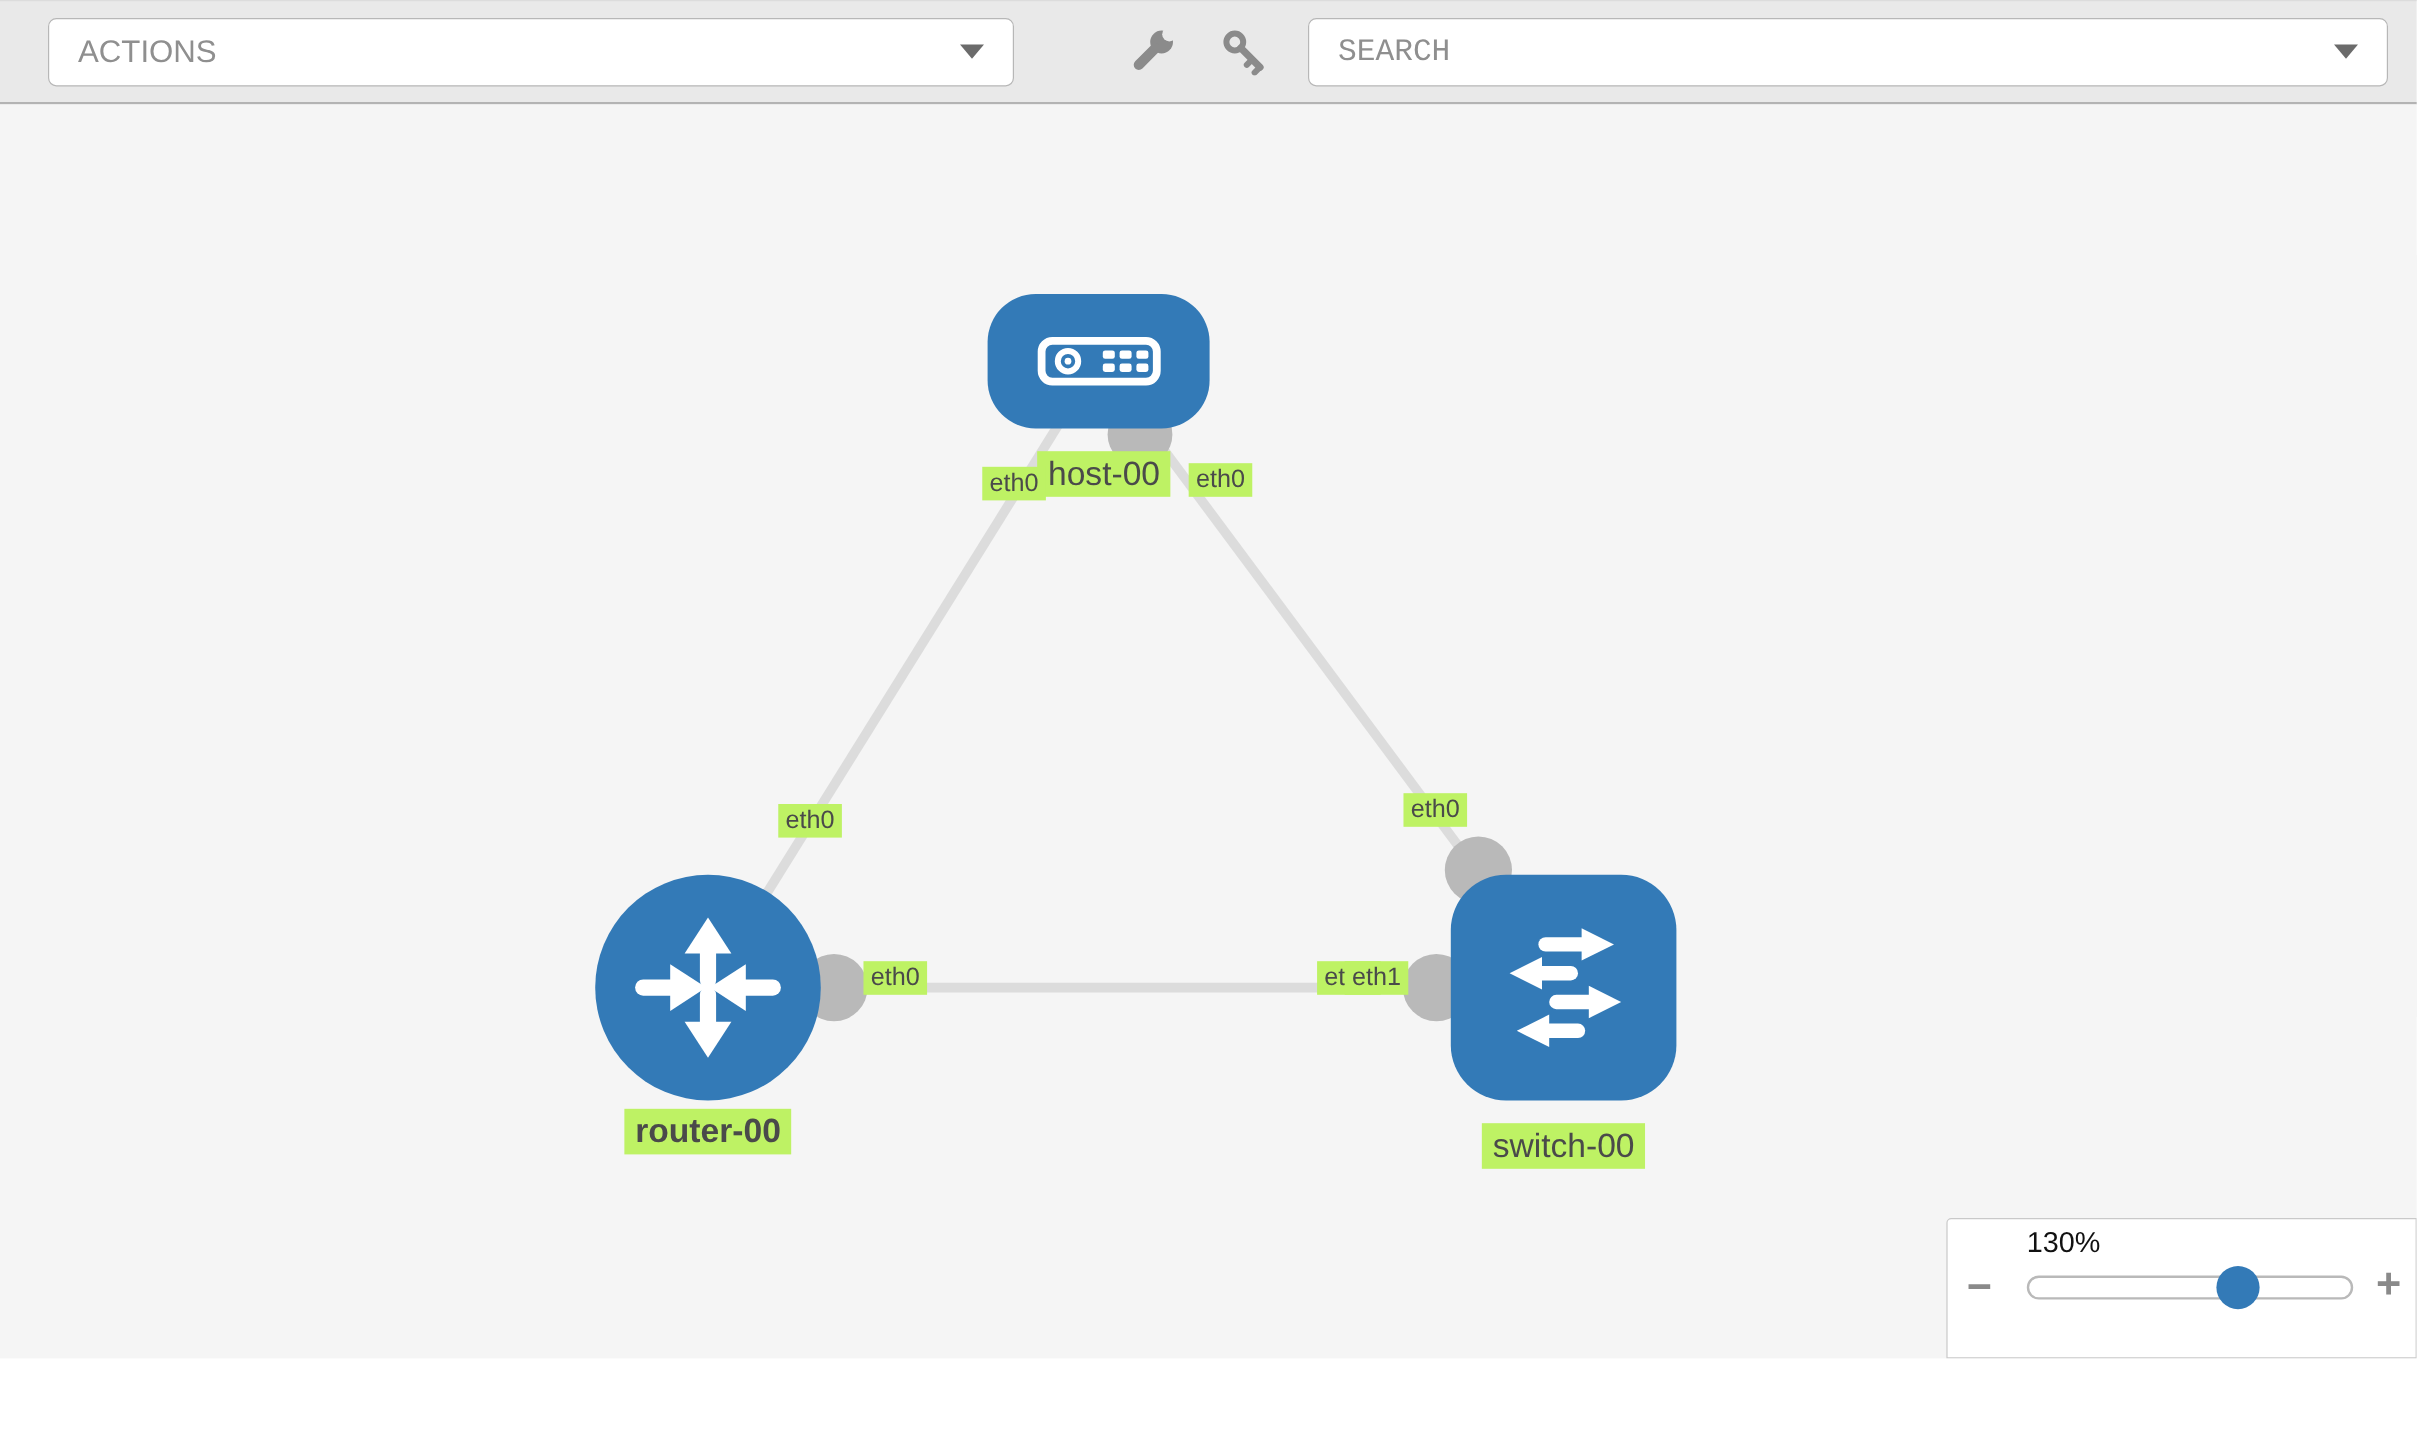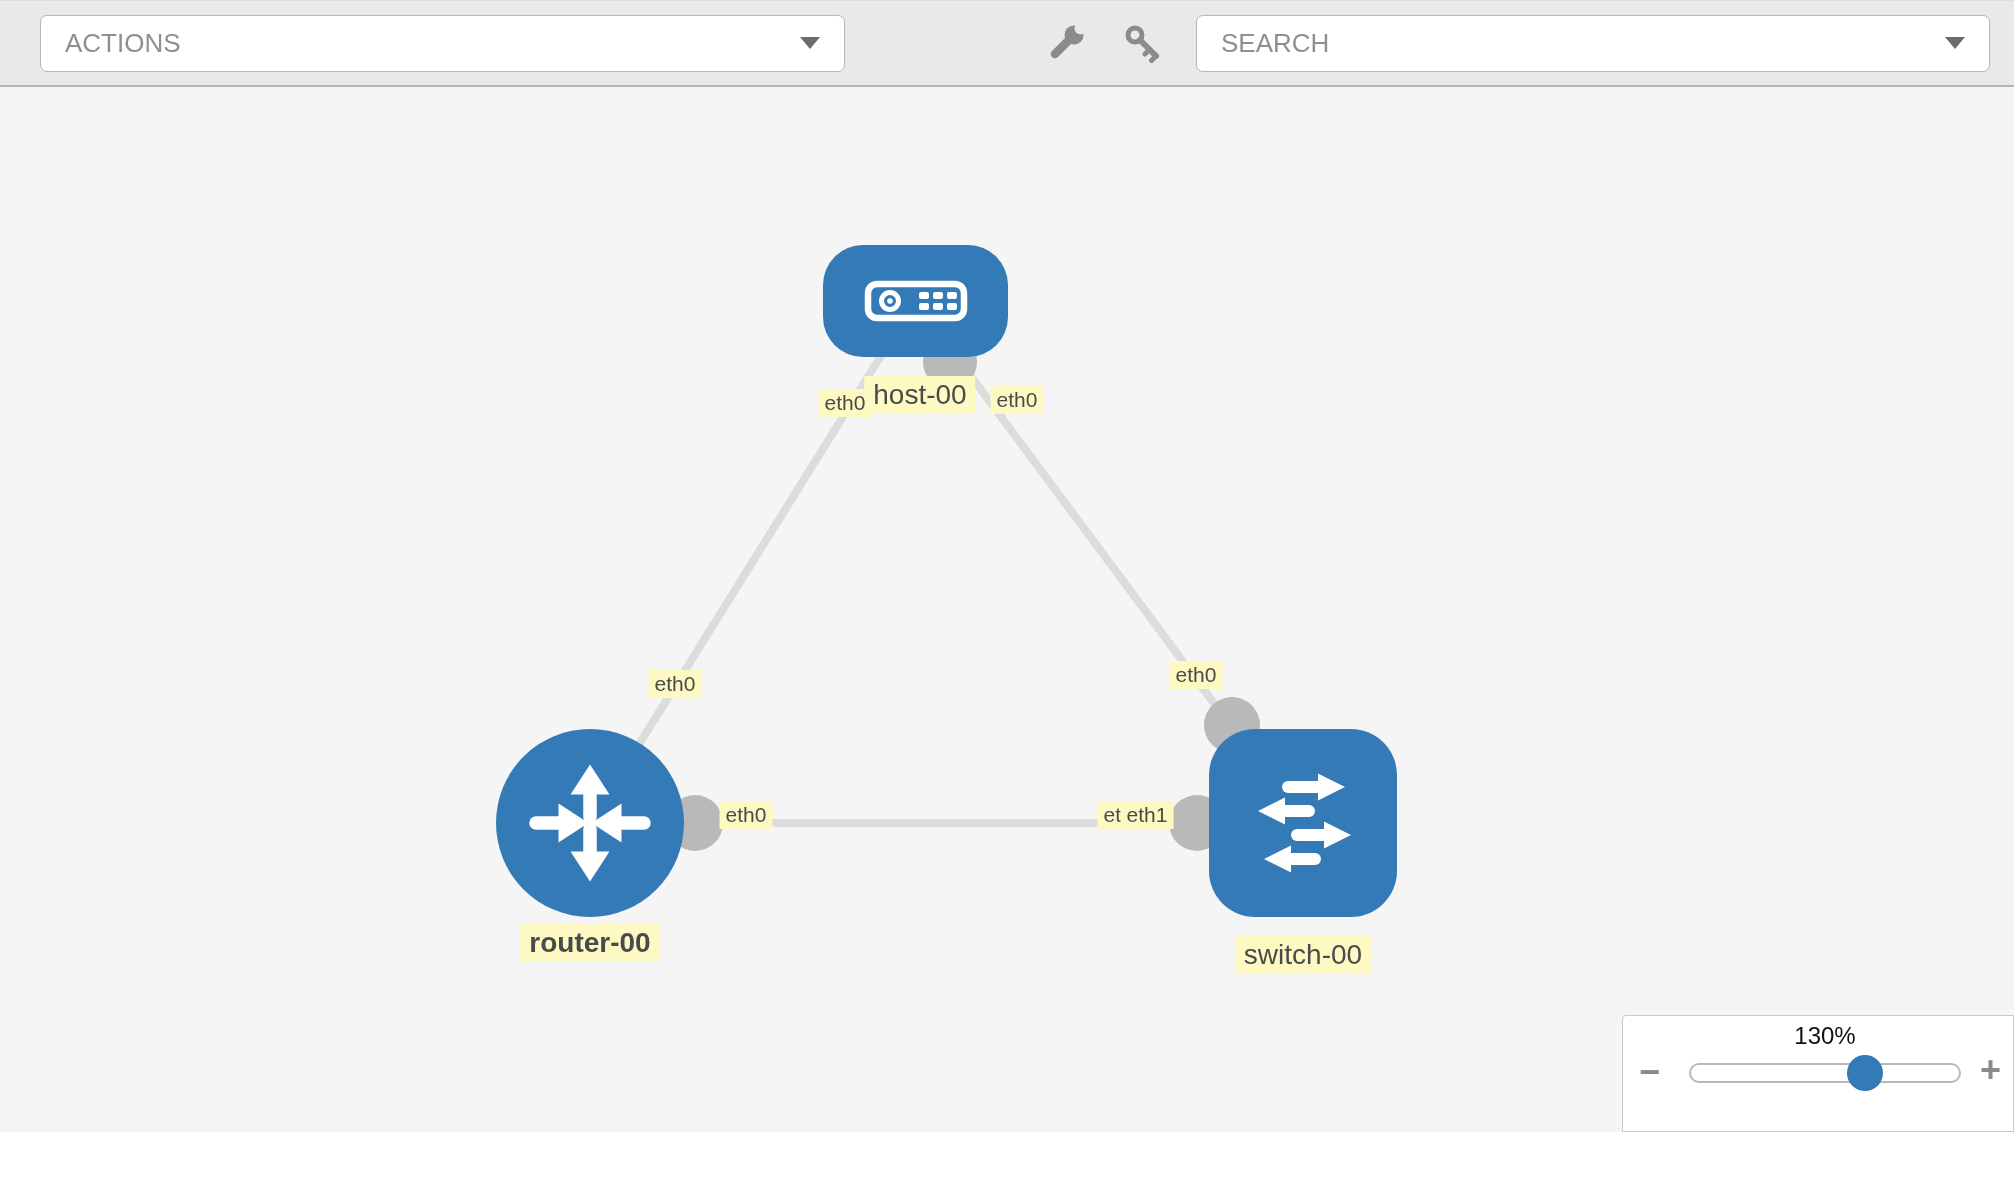--- a/index.html
+++ b/index.html
@@ -14,45 +14,45 @@
                background:#c8c8c8; display:flex; align-items:center; justify-content:center; cursor:pointer; }
 
   
   .toolbar { height:87px; background:#e9e9e9; border-top:1px solid #dcdcdc;
              border-bottom:2px solid #b3b3b3; display:flex; align-items:center;
              padding:0 24px 0 40px; }
   .select { height:57px; background:#fff; border:1px solid #b7b7b7; border-radius:7px;
             display:flex; align-items:center; padding:0 24px; color:#8f8f8f;
             font-size:26px; cursor:pointer; }
   .select.actions { width:805px; }
-  .select.search  { width:794px; }
+  .select.search  { width:900px;font-family:Liberation Mono, monospace; }
   .caret { margin-left:auto; width:0; height:0; border-left:10px solid transparent;
            border-right:10px solid transparent; border-top:12px solid #6b6b6b; }
   .tb-spacer { flex:1; }
   .icon-btn { width:46px; height:46px; background:transparent; border:none; cursor:pointer;
               display:flex; align-items:center; justify-content:center; margin-right:30px; }
 
   
   .canvas { position:relative; width:2014px; height:1045px; background:#f5f5f5; overflow:hidden; }
   .links-layer { position:absolute; left:0; top:0; z-index:1; }
   .node { position:absolute; z-index:3; background:#337ab7; display:flex;
           align-items:center; justify-content:center; cursor:pointer; }
   .node.host   { left:823px; top:158px; width:185px; height:112px; border-radius:40px; }
   .node.router { left:496px; top:642px; width:188px; height:188px; border-radius:50%; }
   .node.switch { left:1209px; top:642px; width:188px; height:188px; border-radius:46px; }
 
   .nlabel, .elabel { position:absolute; z-index:5; transform:translate(-50%,-50%);
-                     background:#fef9c3; color:#4a4a4a; white-space:nowrap; }
+                     background:#bef264; color:#4a4a4a; white-space:nowrap; }
   .nlabel { font-size:28px; padding:3px 9px; }
   .elabel { font-size:21px; padding:2px 6px; }
 
   
   .zoom-panel { position:absolute; z-index:6; left:1622px; top:928px; width:392px; height:117px;
                 background:#fff; border:1px solid #c9c9c9; border-radius:4px 0 0 0; }
-  .zoom-level { position:absolute; left:66px; top:6px; width:272px; text-align:center;
+  .zoom-level { position:absolute; left:66px; top:6px; width:272px; 
                 font-size:24px; color:#111; }
   .zoom-btn { position:absolute; background:none; border:none; color:#8a8a8a;
               font-weight:bold; font-size:36px; line-height:1; cursor:pointer; }
   .zoom-minus { left:16px; top:38px; }
   .zoom-plus  { right:12px; top:36px; }
   .zoom-track { position:absolute; left:66px; top:47px; width:272px; height:20px;
                 background:#fff; border:2px solid #b9b9b9; border-radius:12px; cursor:pointer; }
   .zoom-handle { position:absolute; left:156px; top:-10px; width:36px; height:36px;
                  border-radius:50%; background:#337ab7; cursor:grab; }
 </style>

